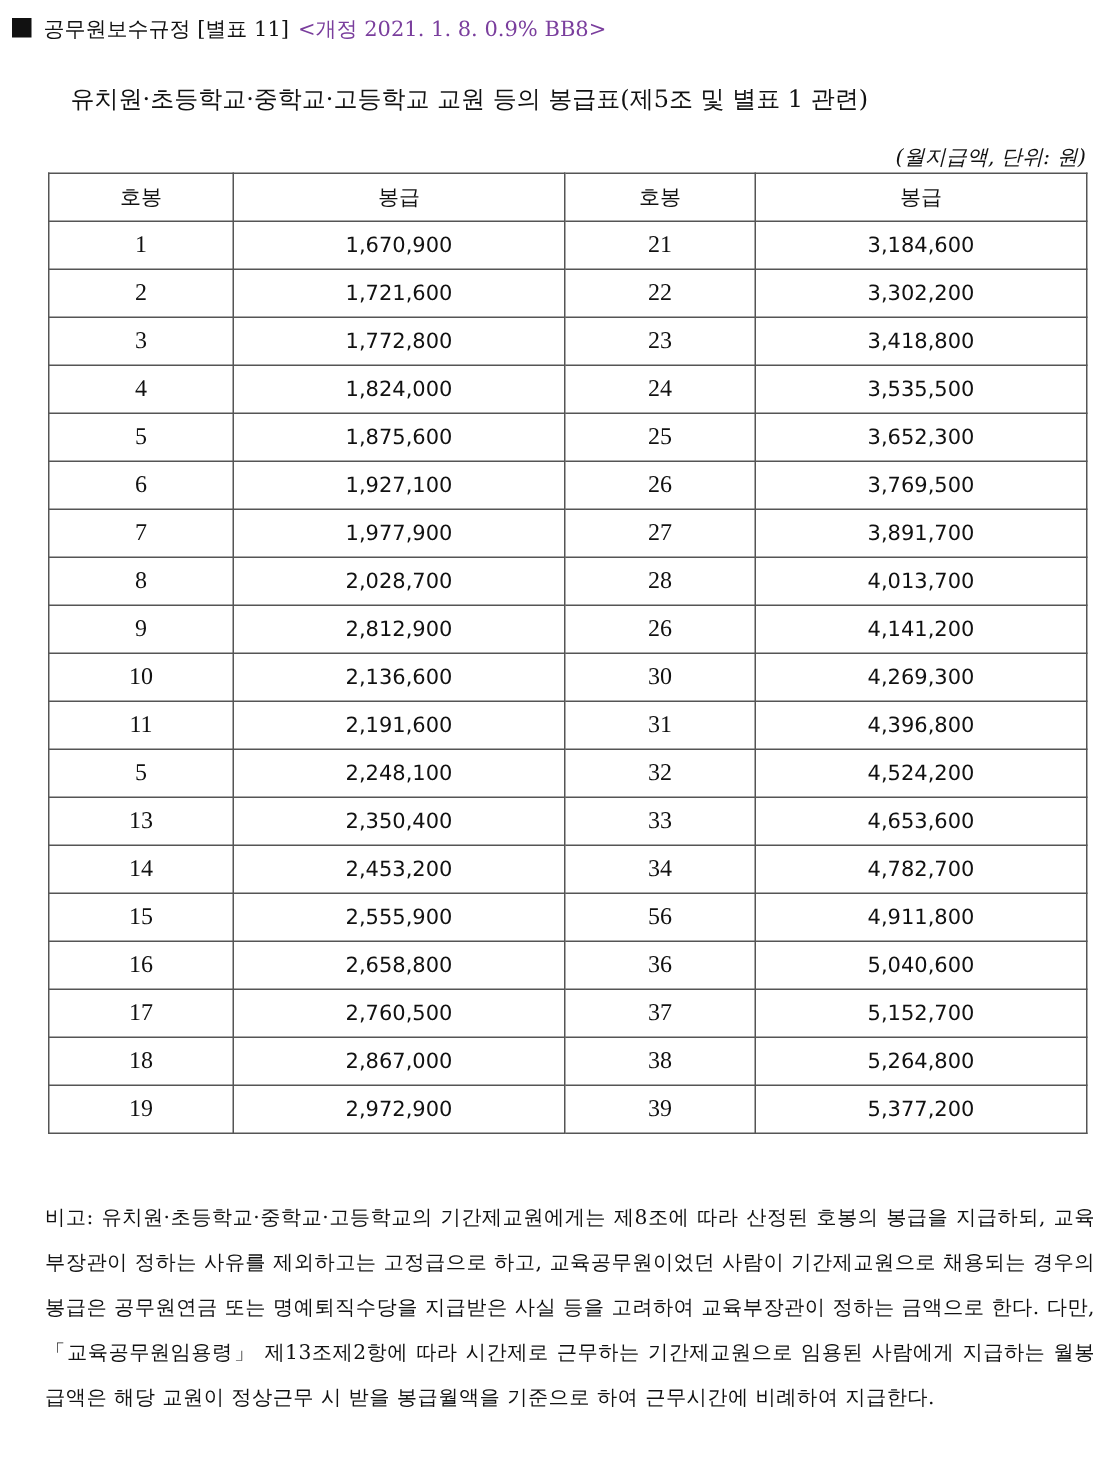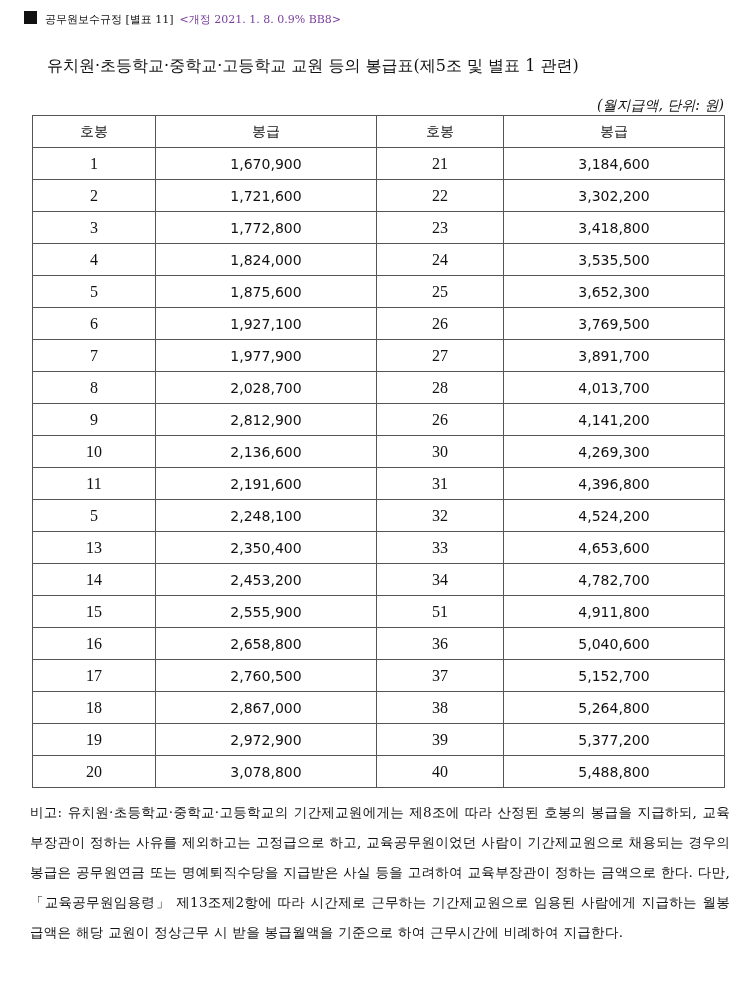--- a/index.html
+++ b/index.html
@@ -1,21 +1,21 @@
 <!DOCTYPE html>
 <html><head>
 <meta charset="utf-8">
 <style>
   html, body { margin: 0; padding: 0; background: #ffffff; }
   body {
     width: 740px; height: 986px; position: relative; overflow: hidden;
     font-family: "DejaVu Serif", "Liberation Serif", serif; color: #111;
   }
   .title-line {
-    position: absolute; left: 24px; top: 10px; font-size: 11px; line-height: 20px;
+    position: absolute; left: 8px; top: 10px; font-size: 14px; line-height: 20px;
     white-space: nowrap;
   }
   .title-line .square { display: inline-block; width: 13px; height: 13px; background: #111; margin-right: 8px; vertical-align: -1px; }
   .title-line .revision { color: #7a3e9d; margin-left: 6px; }
   .subtitle {
     position: absolute; left: 47px; top: 56px; font-size: 16px; line-height: 20px; white-space: nowrap;
   }
   .subtitle .ul { text-underline-offset: 3px; }
   .unit-note {
     position: absolute; right: 16px; top: 96px; font-size: 14px; line-height: 18px; white-space: nowrap; font-style: italic;
@@ -151,21 +151,21 @@
       </tr>
       <tr>
         <td class="step">14</td>
         <td class="amt">2,453,200</td>
         <td class="step">34</td>
         <td class="amt">4,782,700</td>
       </tr>
       <tr>
         <td class="step">15</td>
         <td class="amt">2,555,900</td>
-        <td class="step">51</td>
+        <td class="step">56</td>
         <td class="amt">4,911,800</td>
       </tr>
       <tr>
         <td class="step">16</td>
         <td class="amt">2,658,800</td>
         <td class="step">36</td>
         <td class="amt">5,040,600</td>
       </tr>
       <tr>
         <td class="step">17</td>
@@ -178,22 +178,16 @@
         <td class="amt">2,867,000</td>
         <td class="step">38</td>
         <td class="amt">5,264,800</td>
       </tr>
       <tr>
         <td class="step">19</td>
         <td class="amt">2,972,900</td>
         <td class="step">39</td>
         <td class="amt">5,377,200</td>
       </tr>
-      <tr>
-        <td class="step">20</td>
-        <td class="amt">3,078,800</td>
-        <td class="step">40</td>
-        <td class="amt">5,488,800</td>
-      </tr>
     </tbody>
 </table>
 
 <div class="remarks">비고: 유치원·초등학교·중학교·고등학교의 기간제교원에게는 제8조에 따라 산정된 호봉의 봉급을 지급하되, 교육부장관이 정하는 사유를 제외하고는 고정급으로 하고, 교육공무원이었던 사람이 기간제교원으로 채용되는 경우의 봉급은 공무원연금 또는 명예퇴직수당을 지급받은 사실 등을 고려하여 교육부장관이 정하는 금액으로 한다. 다만, 「교육공무원임용령」 제13조제2항에 따라 시간제로 근무하는 기간제교원으로 임용된 사람에게 지급하는 월봉급액은 해당 교원이 정상근무 시 받을 봉급월액을 기준으로 하여 근무시간에 비례하여 지급한다.</div>
 
 </body></html>

